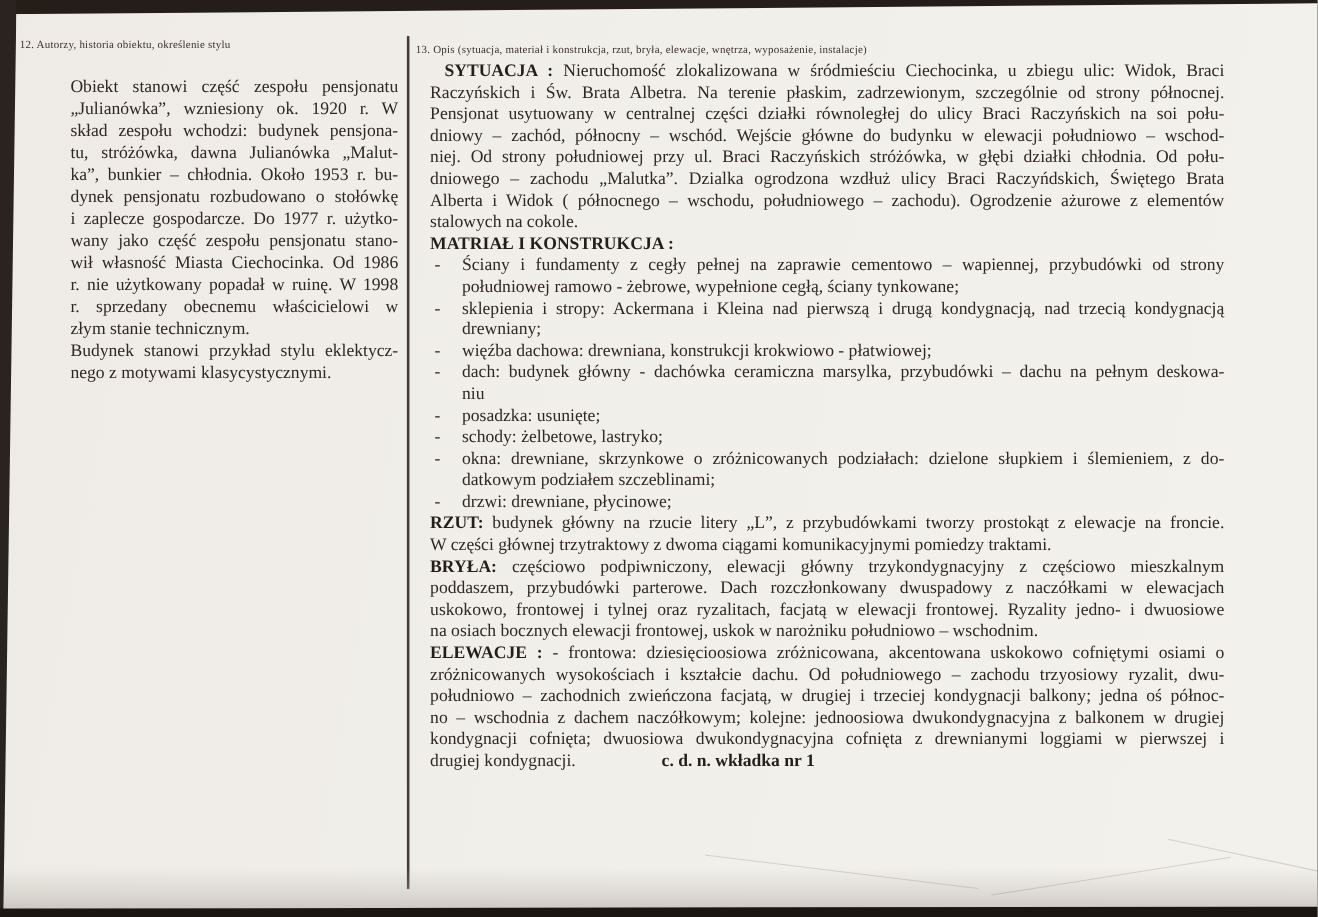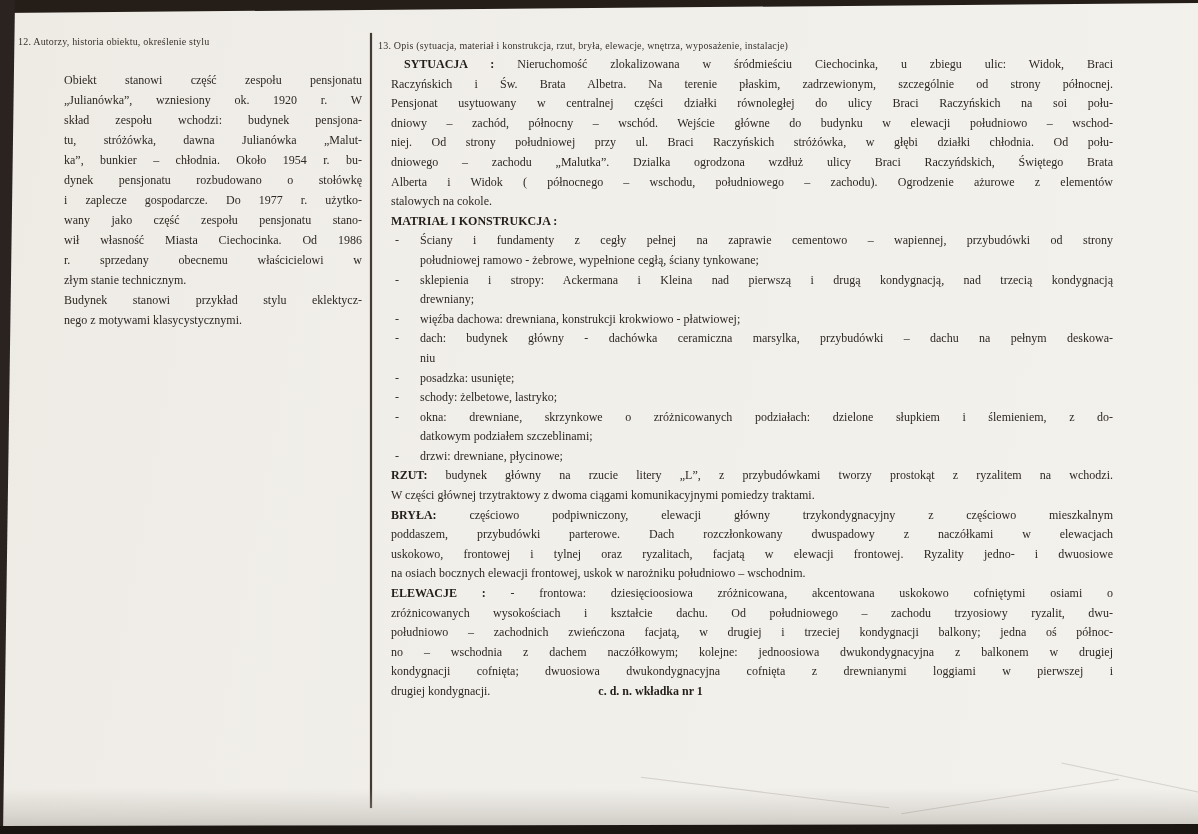--- a/index.html
+++ b/index.html
@@ -27,49 +27,50 @@
   .crease.c3{left:1060px;top:778px;width:150px;transform:rotate(12deg);}
   .divider{
     position:absolute;left:370px;top:33px;width:2px;height:775px;
     background:#433a33;box-shadow:0 0 1px #433a33;
   }
   .sec-header{
     position:absolute;font-size:10px;color:#3a322c;letter-spacing:.2px;white-space:nowrap;
   }
   .hdr-left{left:18px;top:36px;}
   .hdr-right{left:378px;top:40px;}
-  .body-col{position:absolute;color:#2e2722;font-size:12px;}
+  .body-col{position:absolute;color:#2e2722;font-size:16px;}
   .body-left{left:64px;top:70px;width:298px;line-height:20px;}
   .body-right{left:391px;top:55px;width:722px;line-height:19.6px;}
   .tl{white-space:normal;}
   .tl .b{font-weight:bold;color:#241e19;}
   .just{text-align:justify;text-align-last:justify;}
   .bullet{position:relative;padding-left:29px;}
   .cont{padding-left:29px;}
   .bullet .marker{position:absolute;left:4px;top:0;}
   .ind{text-indent:13px;}
-  .gap{margin-left:108px;white-space:nowrap;}
+  .gap{margin-left:78px;white-space:nowrap;}
 </style>
 </head>
 <body>
 
 <div class="scan">
 
   <div class="sec-header hdr-left">12. Autorzy, historia obiektu, określenie stylu</div>
 
   <div class="body-col body-left">
       <div class="tl line just"><span>Obiekt stanowi część zespołu pensjonatu</span></div>
       <div class="tl line just"><span>„Julianówka”, wzniesiony ok. 1920 r. W</span></div>
       <div class="tl line just"><span>skład zespołu wchodzi: budynek pensjona-</span></div>
       <div class="tl line just"><span>tu, stróżówka, dawna Julianówka „Malut-</span></div>
-      <div class="tl line just"><span>ka”, bunkier – chłodnia. Około 1954 r. bu-</span></div>
+      <div class="tl line just"><span>ka”, bunkier – chłodnia. Około 1953 r. bu-</span></div>
       <div class="tl line just"><span>dynek pensjonatu rozbudowano o stołówkę</span></div>
       <div class="tl line just"><span>i zaplecze gospodarcze. Do 1977 r. użytko-</span></div>
       <div class="tl line just"><span>wany jako część zespołu pensjonatu stano-</span></div>
       <div class="tl line just"><span>wił własność Miasta Ciechocinka. Od 1986</span></div>
+      <div class="tl line just"><span>r. nie użytkowany popadał w ruinę. W 1998</span></div>
       <div class="tl line just"><span>r. sprzedany obecnemu właścicielowi w</span></div>
       <div class="tl line"><span>złym stanie technicznym.</span></div>
       <div class="tl line just"><span>Budynek stanowi przykład stylu eklektycz-</span></div>
       <div class="tl line"><span>nego z motywami klasycystycznymi.</span></div>
     </div>
 
   <div class="divider"></div>
 
   <div class="sec-header hdr-right">13. Opis (sytuacja, materiał i konstrukcja, rzut, bryła, elewacje, wnętrza, wyposażenie, instalacje)</div>
 
@@ -88,21 +89,21 @@
       <div class="tl bullet just"><span class="marker">-</span><span>sklepienia i stropy: Ackermana i Kleina nad pierwszą i drugą kondygnacją, nad trzecią kondygnacją</span></div>
       <div class="tl cont"><span>drewniany;</span></div>
       <div class="tl bullet"><span class="marker">-</span><span>więźba dachowa: drewniana, konstrukcji krokwiowo - płatwiowej;</span></div>
       <div class="tl bullet just"><span class="marker">-</span><span>dach: budynek główny - dachówka ceramiczna marsylka, przybudówki – dachu na pełnym deskowa-</span></div>
       <div class="tl cont"><span>niu</span></div>
       <div class="tl bullet"><span class="marker">-</span><span>posadzka: usunięte;</span></div>
       <div class="tl bullet"><span class="marker">-</span><span>schody: żelbetowe, lastryko;</span></div>
       <div class="tl bullet just"><span class="marker">-</span><span>okna: drewniane, skrzynkowe o zróżnicowanych podziałach: dzielone słupkiem i ślemieniem, z do-</span></div>
       <div class="tl cont"><span>datkowym podziałem szczeblinami;</span></div>
       <div class="tl bullet"><span class="marker">-</span><span>drzwi: drewniane, płycinowe;</span></div>
-      <div class="tl line just"><span class="b">RZUT:</span><span> budynek główny na rzucie litery „L”, z przybudówkami tworzy prostokąt z ryzalitem na wchodzi.</span></div>
+      <div class="tl line just"><span class="b">RZUT:</span><span> budynek główny na rzucie litery „L”, z przybudówkami tworzy prostokąt z elewacje na froncie.</span></div>
       <div class="tl line"><span>W części głównej trzytraktowy z dwoma ciągami komunikacyjnymi pomiedzy traktami.</span></div>
       <div class="tl line just"><span class="b">BRYŁA:</span><span> częściowo podpiwniczony, elewacji główny trzykondygnacyjny z częściowo mieszkalnym</span></div>
       <div class="tl line just"><span>poddaszem, przybudówki parterowe. Dach rozczłonkowany dwuspadowy z naczółkami w elewacjach</span></div>
       <div class="tl line just"><span>uskokowo, frontowej i tylnej oraz ryzalitach, facjatą w elewacji frontowej. Ryzality jedno- i dwuosiowe</span></div>
       <div class="tl line"><span>na osiach bocznych elewacji frontowej, uskok w narożniku południowo – wschodnim.</span></div>
       <div class="tl line just"><span class="b">ELEWACJE :</span><span> - frontowa: dziesięcioosiowa zróżnicowana, akcentowana uskokowo cofniętymi osiami o</span></div>
       <div class="tl line just"><span>zróżnicowanych wysokościach i kształcie dachu. Od południowego – zachodu trzyosiowy ryzalit, dwu-</span></div>
       <div class="tl line just"><span>południowo – zachodnich zwieńczona facjatą, w drugiej i trzeciej kondygnacji balkony; jedna oś północ-</span></div>
       <div class="tl line just"><span>no – wschodnia z dachem naczółkowym; kolejne: jednoosiowa dwukondygnacyjna z balkonem w drugiej</span></div>
       <div class="tl line just"><span>kondygnacji cofnięta; dwuosiowa dwukondygnacyjna cofnięta z drewnianymi loggiami w pierwszej i</span></div>

